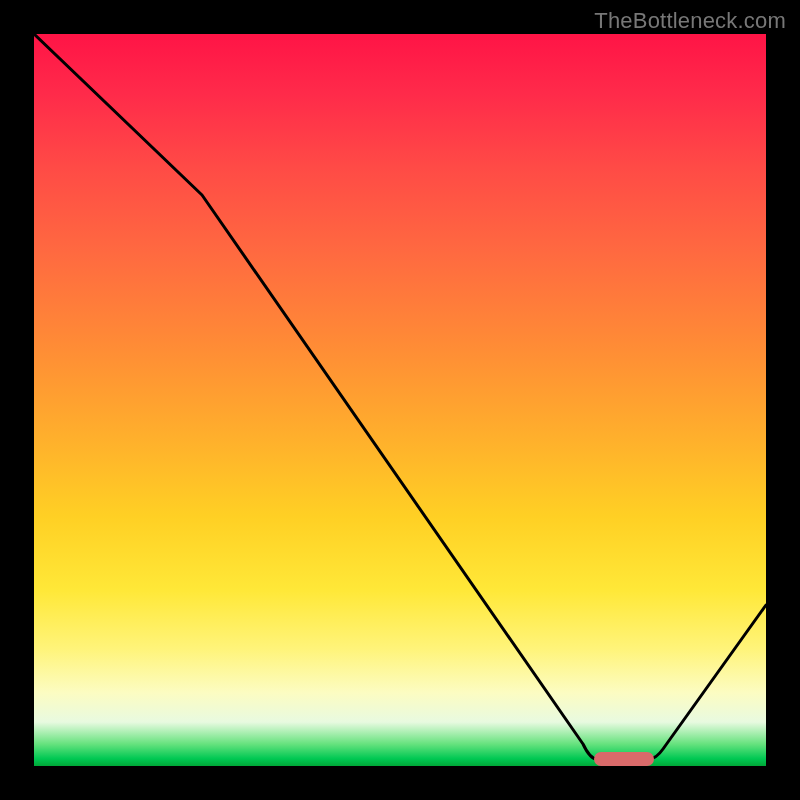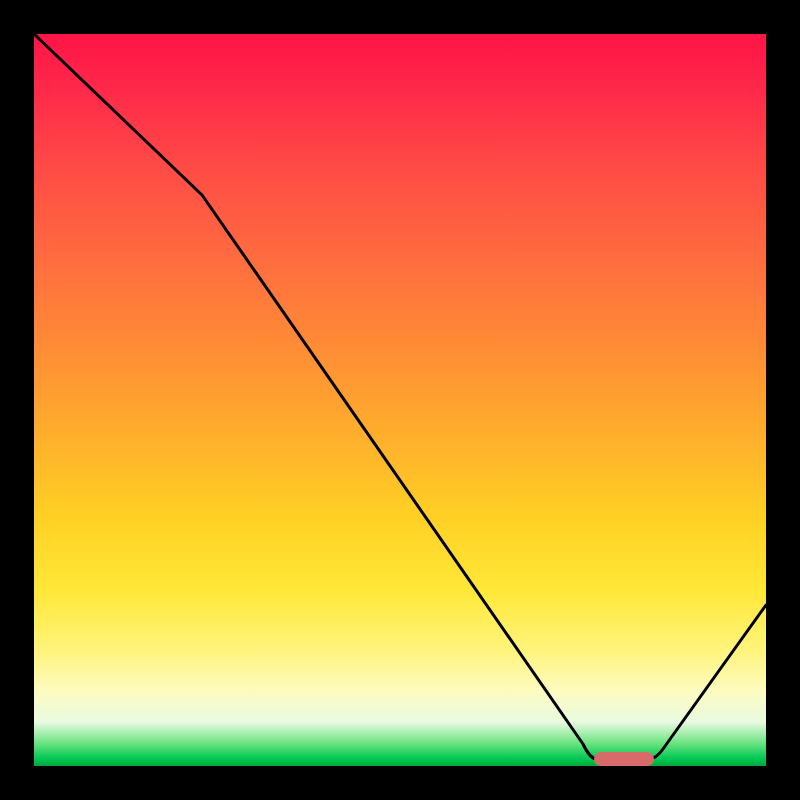--- a/index.html
+++ b/index.html
@@ -60,20 +60,21 @@
   }
   .marker-lozenge {
     fill: #d96a6a;
   }
 </style>
 </head>
 <body>
 
 <div class="frame">
 
+  <div class="watermark">TheBottleneck.com</div>
 
   <div class="plot-area">
     <svg viewBox="0 0 732 732">
 
       <path d="M 0 0
                L 168 161
                L 549 710
                Q 556 725 563 725
                L 615 725
                Q 622 725 629 715

